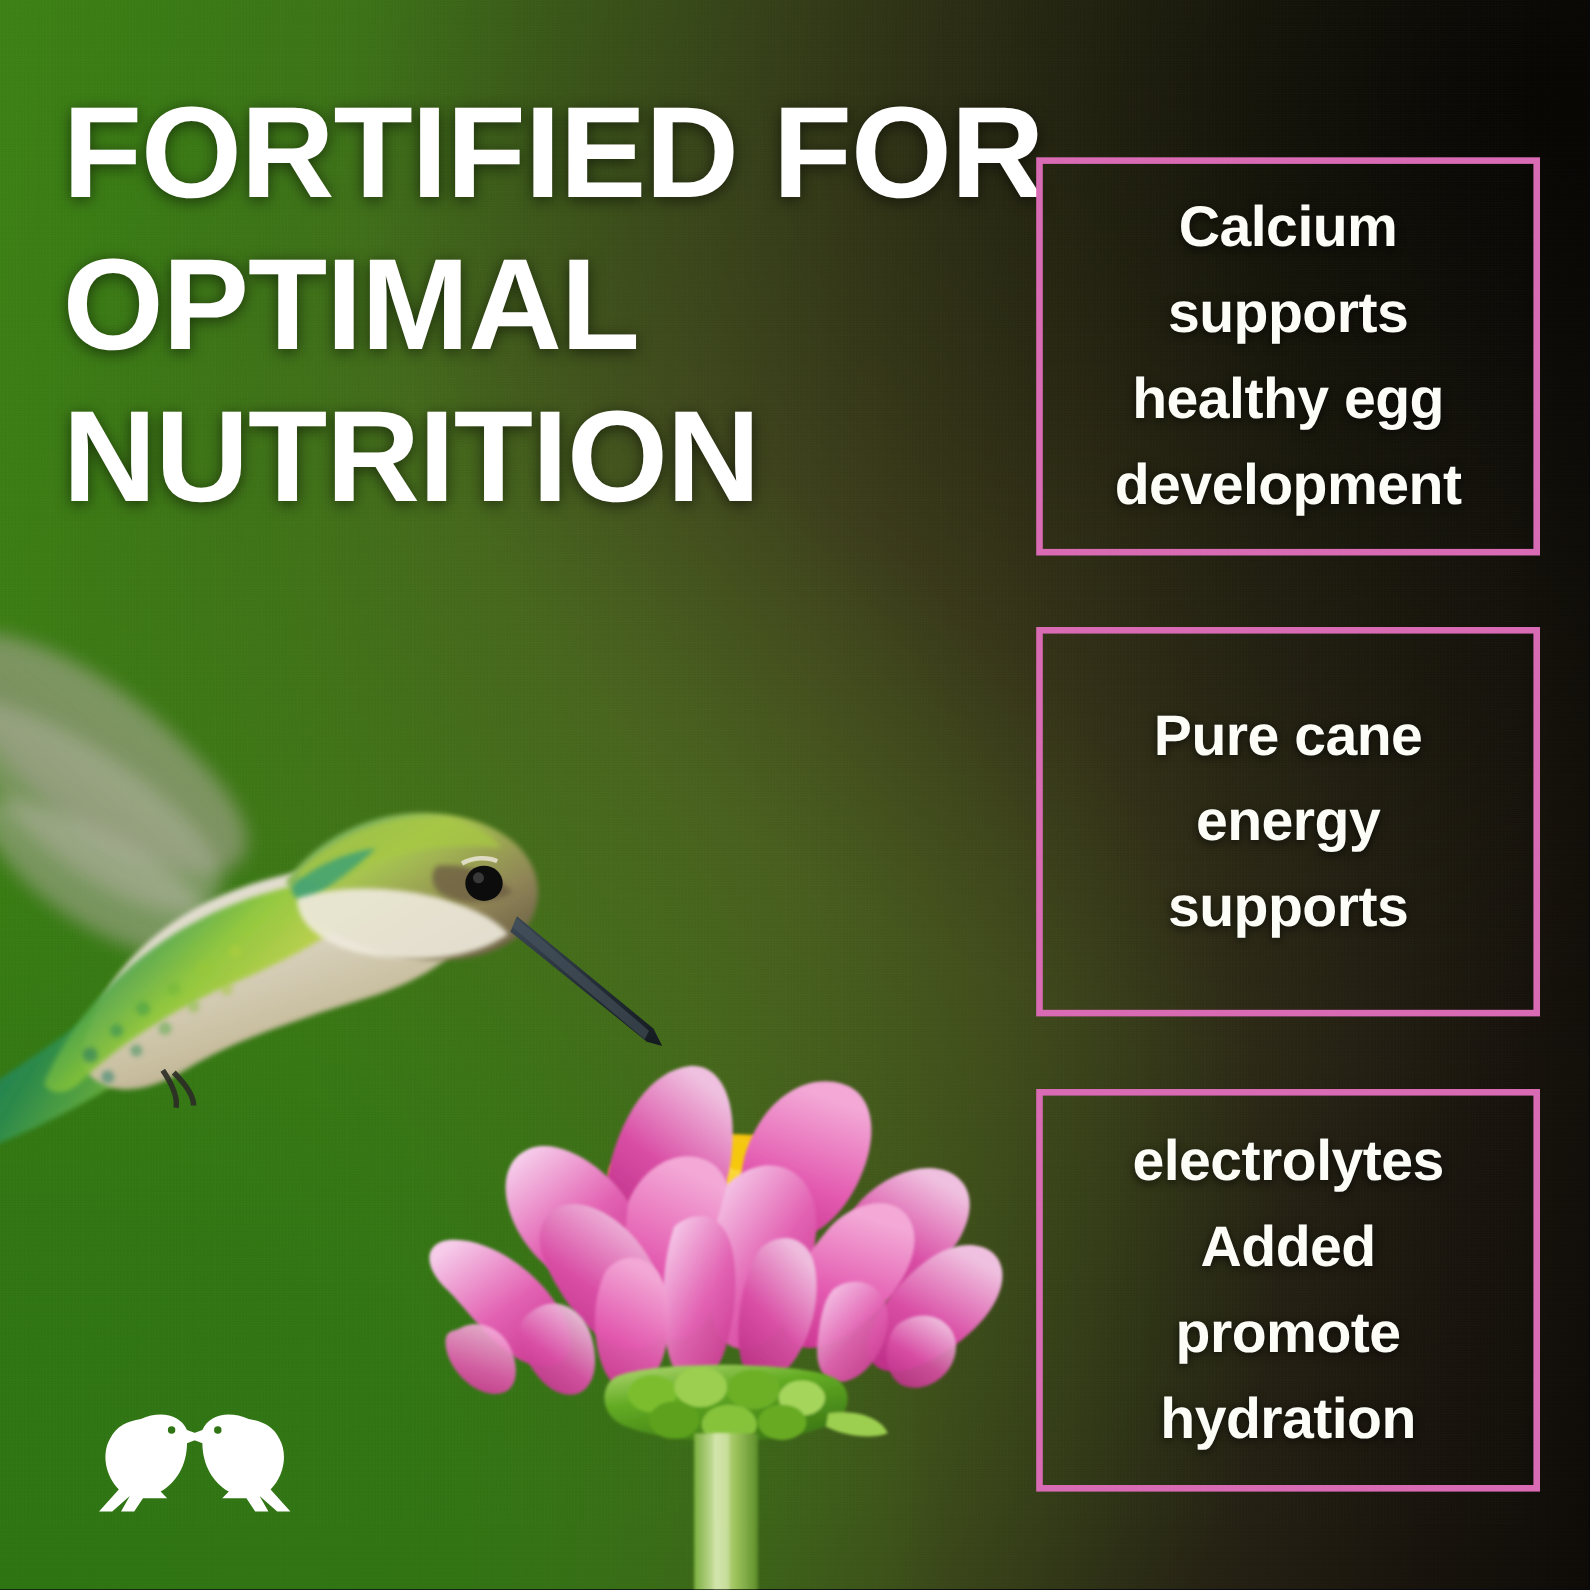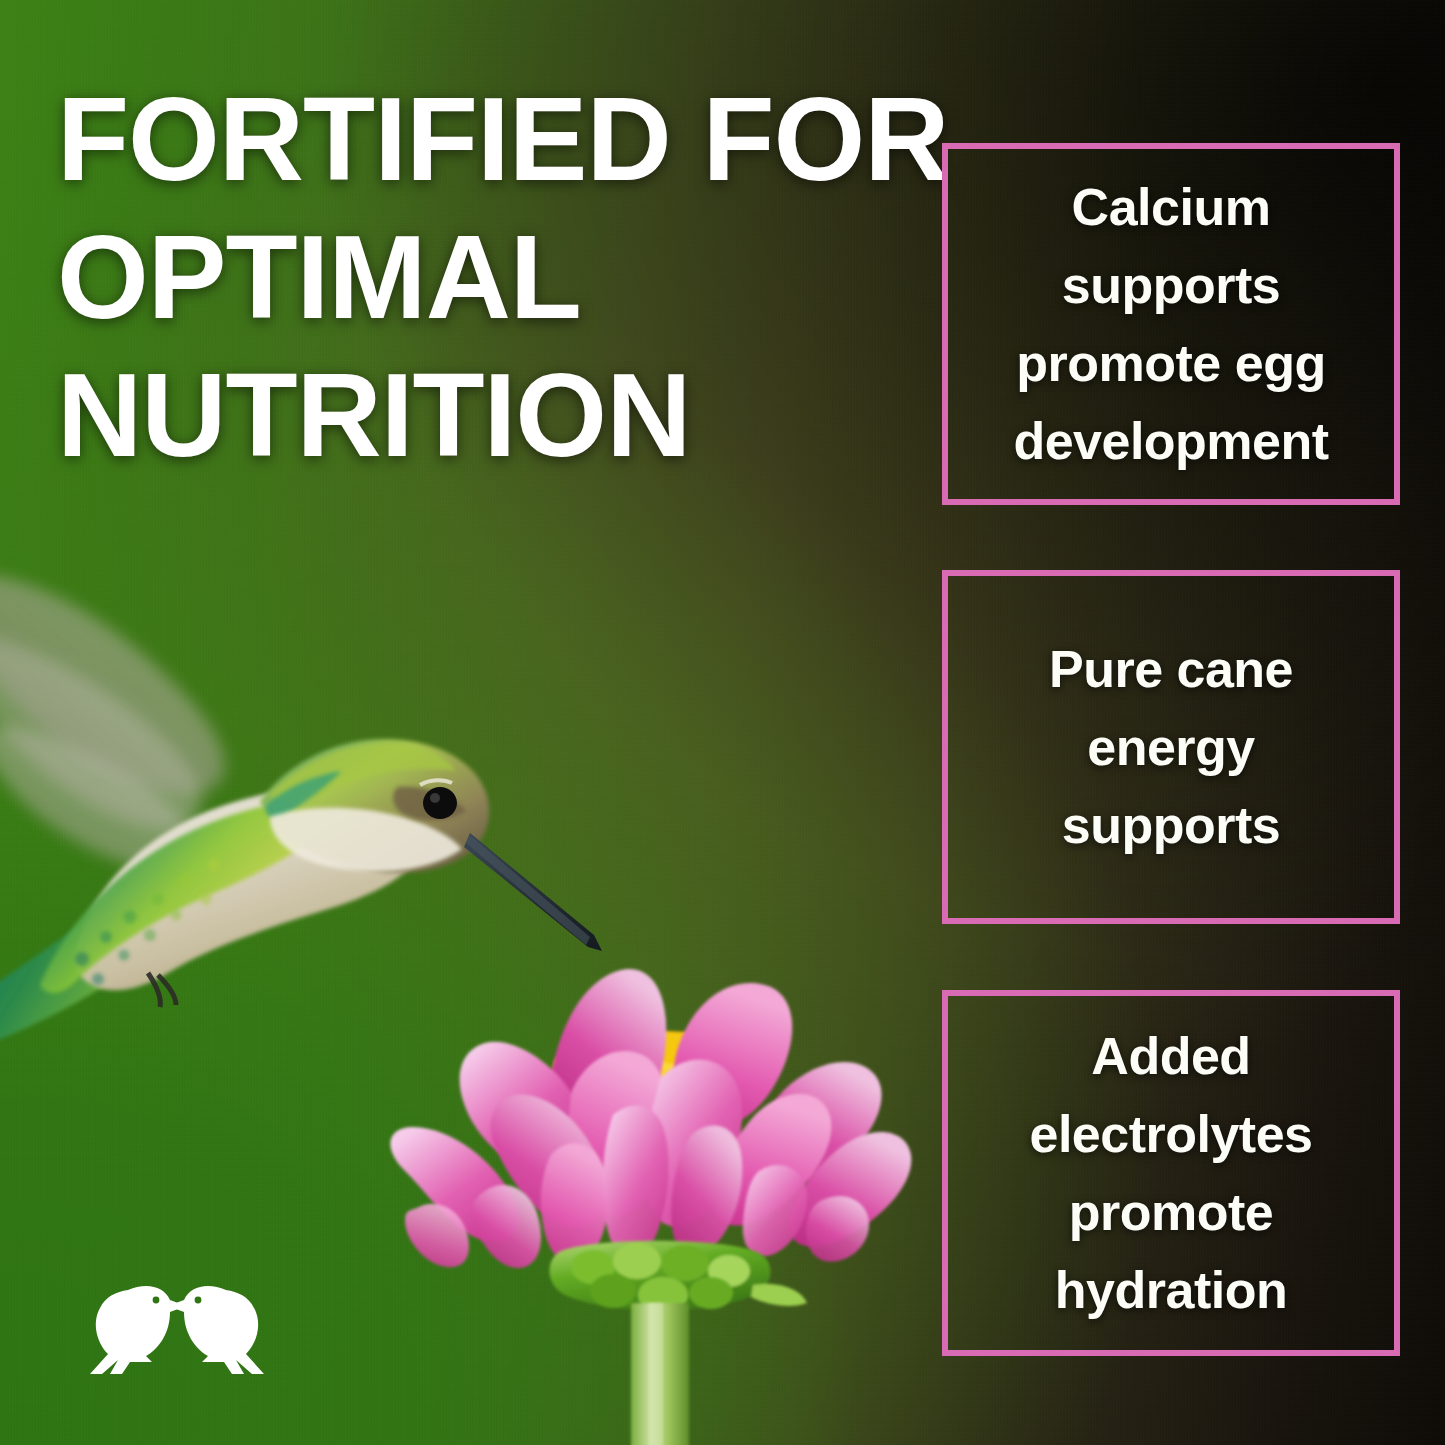--- a/index.html
+++ b/index.html
@@ -306,37 +306,37 @@
   <div id="headline">
     <span class="hl-line">Fortified for</span>
     <span class="hl-line">Optimal</span>
     <span class="hl-line">Nutrition</span>
   </div>
 
   <div class="callout" id="callout-1" style="border-color: rgb(217, 106, 180);">
     <div class="ctext" style="color: rgb(253, 253, 248);">
       <span class="cline">Calcium</span>
       <span class="cline">supports</span>
-      <span class="cline">promote egg</span>
+      <span class="cline">healthy egg</span>
       <span class="cline">development</span>
     </div>
   </div>
 
   <div class="callout" id="callout-2" style="border-color: rgb(217, 106, 180);">
     <div class="ctext" style="color: rgb(253, 253, 248);">
       <span class="cline">Pure cane</span>
       <span class="cline">energy</span>
       <span class="cline">supports</span>
     </div>
   </div>
 
   <div class="callout" id="callout-3" style="border-color: rgb(217, 106, 180);">
     <div class="ctext" style="color: rgb(253, 253, 248);">
+      <span class="cline">electrolytes</span>
       <span class="cline">Added</span>
-      <span class="cline">electrolytes</span>
       <span class="cline">promote</span>
       <span class="cline">hydration</span>
     </div>
   </div>
 
   <svg id="logo" viewBox="0 0 190 120">
 
     <g fill="#ffffff">
       <path d="M 46 12 C 64 4 82 8 88 22 L 104 28 L 88 34 C 88 54 78 70 64 78 L 70 84 L 48 84 L 40 96 L 28 96 L 36 82 L 20 96 L 8 96 L 26 76 C 14 64 10 44 18 30 C 24 18 34 14 46 12 Z"></path>
       <circle cx="74" cy="22" r="3.4" fill="#2f7513"></circle>

